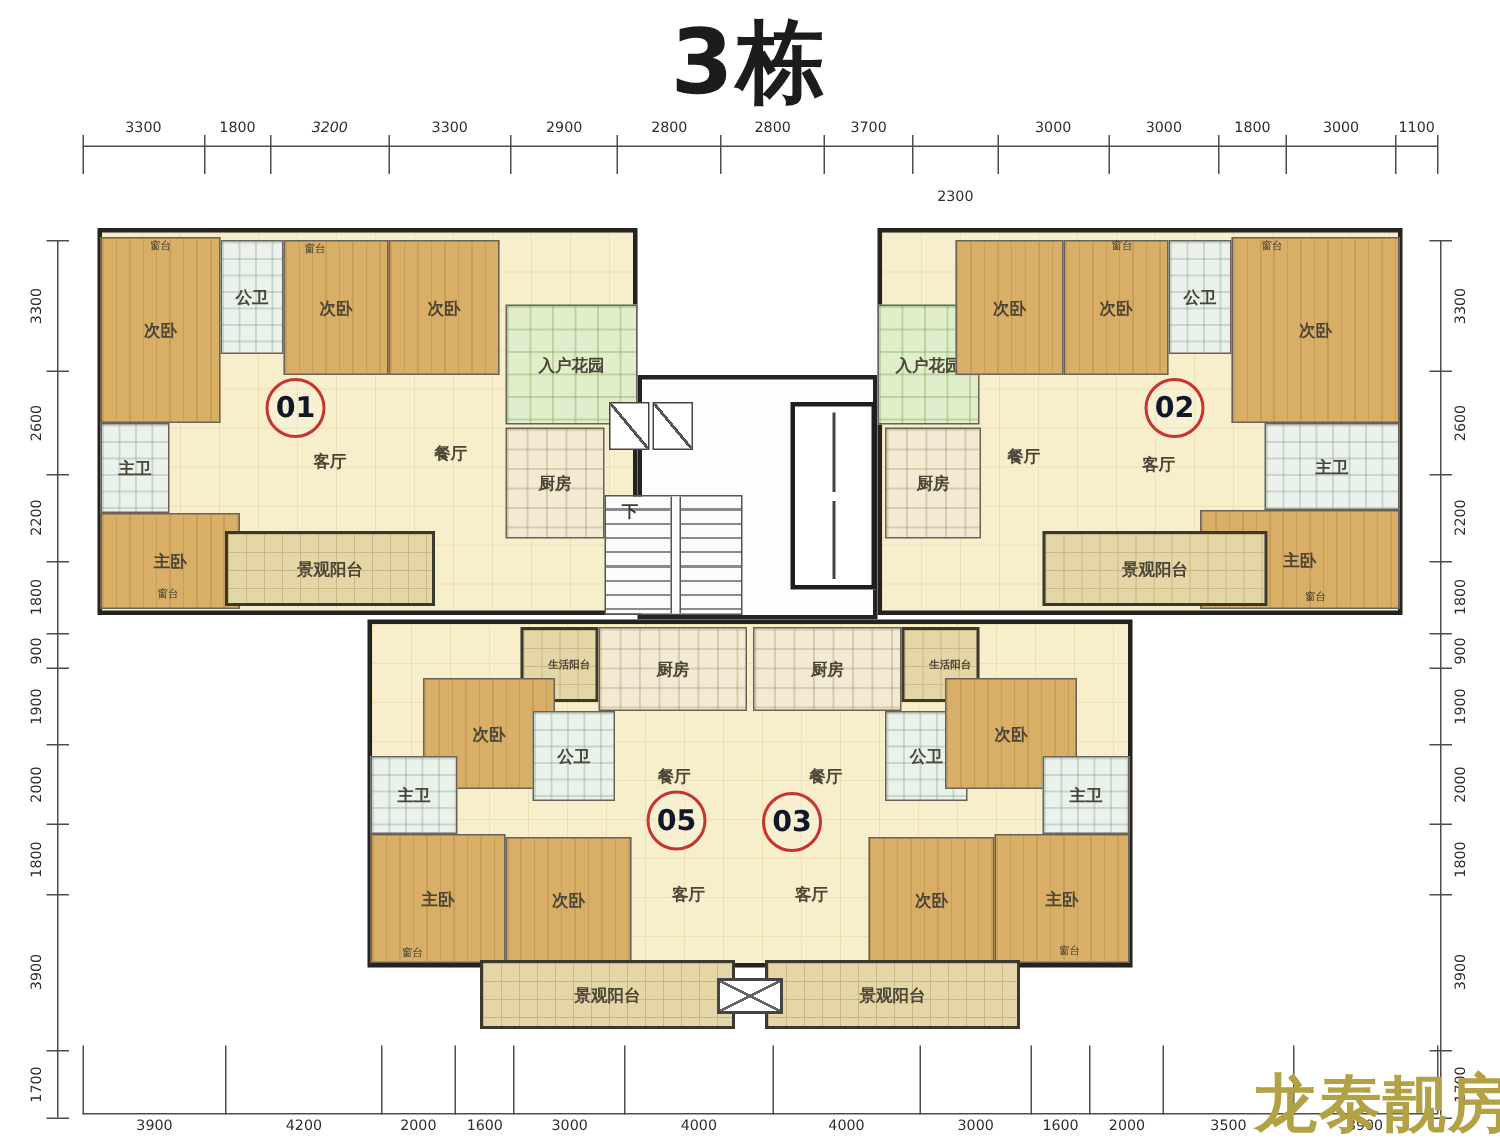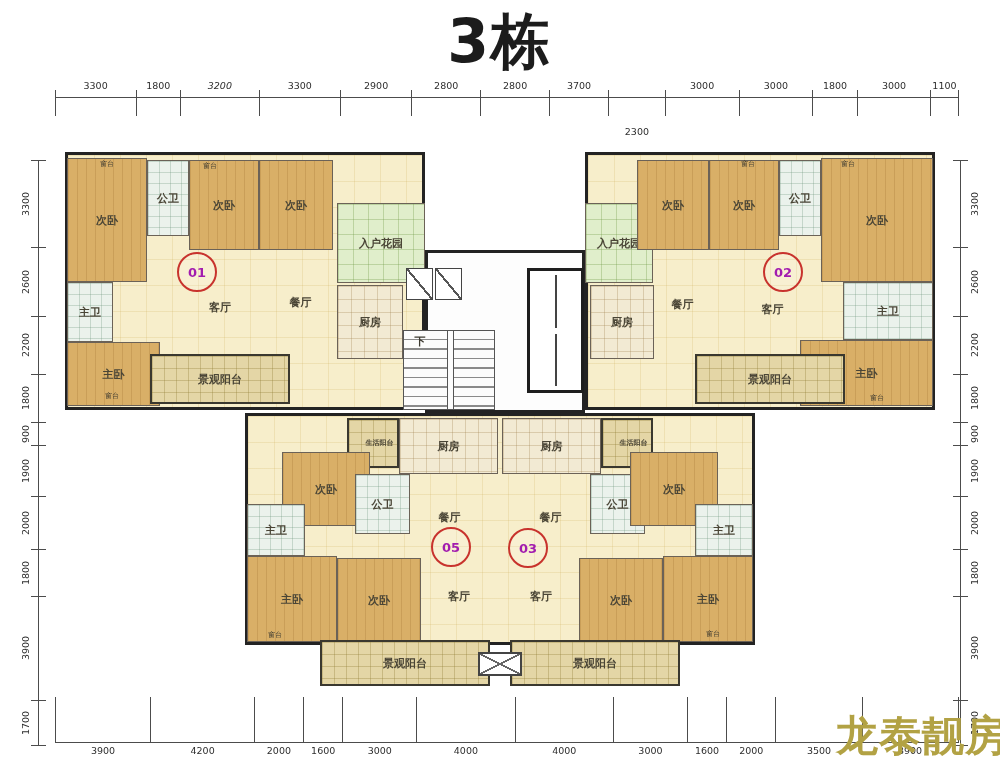--- a/index.html
+++ b/index.html
@@ -47,21 +47,21 @@
   .t-connector{background:#fff;border:2px solid #444;
     background-image:linear-gradient(to top right,transparent calc(50% - 1px),#666 calc(50% - 1px) calc(50% + 1px),transparent calc(50% + 1px)),
                      linear-gradient(to top left,transparent calc(50% - 1px),#666 calc(50% - 1px) calc(50% + 1px),transparent calc(50% + 1px));}
   .t-elevator{background:#fff;border:3px solid #1e1e1e;padding:4px;display:flex;
     flex-direction:column;gap:6px;justify-content:space-between;}
   .cab{flex:1;border:1.5px solid #444;
     background-image:linear-gradient(to top right,transparent calc(50% - 1px),#555 calc(50% - 1px) calc(50% + 1px),transparent calc(50% + 1px)),
                      linear-gradient(to top left,transparent calc(50% - 1px),#555 calc(50% - 1px) calc(50% + 1px),transparent calc(50% + 1px));}
   
   .badge{position:absolute;width:36px;height:36px;border-radius:50%;border:2.5px solid #c8332d;
-    color:#a21caf;font-weight:bold;font-size:13px;display:flex;align-items:center;
+    color:#0f172a;font-weight:bold;font-size:19px;display:flex;align-items:center;
     justify-content:center;background:rgba(255,255,255,.15);transform:translate(-50%,-50%);}
   
   .slab{position:absolute;font-size:7px;color:#3d3a30;transform:translate(-50%,-50%);white-space:nowrap;}
   .slab.big{font-size:11px;font-weight:bold;}
   
   .dim-line{position:absolute;background:#4c4c4c;}
   .dim-tick{position:absolute;background:#4c4c4c;}
   .dim-label{position:absolute;font-size:9.5px;color:#2e2e2e;white-space:nowrap;}
   #watermark{position:absolute;right:-8px;bottom:0;font-size:42px;font-weight:bold;
     letter-spacing:1px;white-space:nowrap;}

